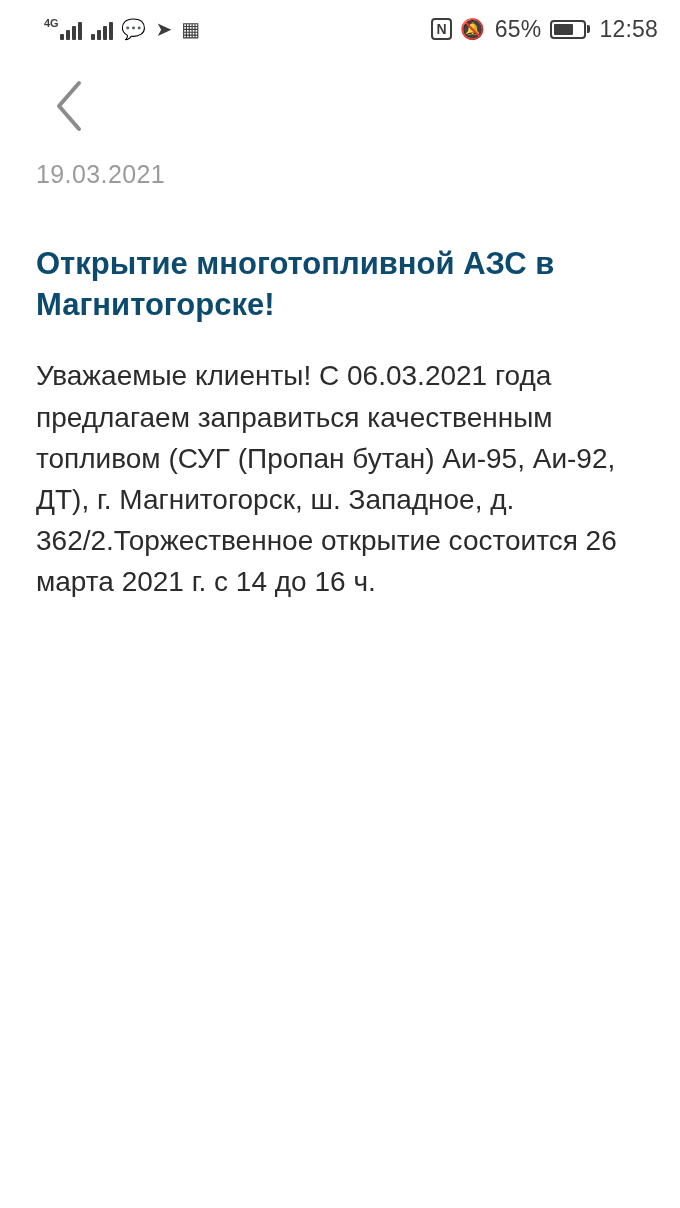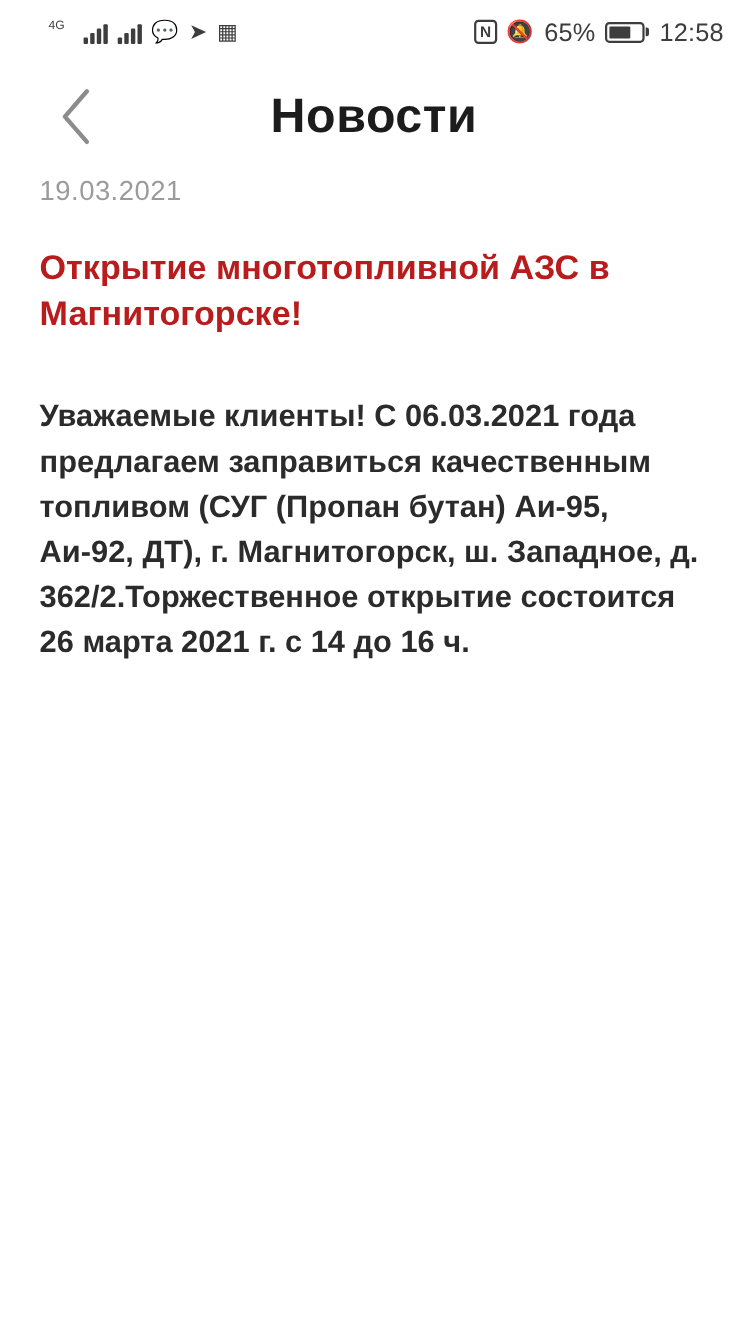--- a/index.html
+++ b/index.html
@@ -50,22 +50,22 @@
     background: #3d3d3d;
     border-radius: 1px;
   }
   .sig-group i:nth-child(1) { height: 6px; }
   .sig-group i:nth-child(2) { height: 10px; }
   .sig-group i:nth-child(3) { height: 14px; }
   .sig-group i:nth-child(4) { height: 18px; }
   .sig-label {
     font-size: 11px;
     line-height: 10px;
-    font-weight: normal;
-    margin-right: 17px;
+    font-weight: bold;
+    margin-right: 1px;
     align-self: flex-start;
   }
   .sig-with-label {
     display: flex;
     align-items: flex-end;
   }
   .glyph {
     font-size: 20px;
     line-height: 1;
     color: #3d3d3d;
@@ -142,35 +142,34 @@
   .content {
     padding: 0 36px;
   }
   .news-date {
     margin-top: 6px;
     font-size: 25px;
     color: #9b9b9b;
     letter-spacing: .4px;
   }
   .news-title {
-    margin-top: 34px;
+    margin-top: 54px;
     font-size: 31px;
     font-weight: bold;
     line-height: 1.33;
-    color: #b91c1c;
+    color: #0c4a6e;
     max-width: 612px;
   }
   .news-body {
-    margin-top: 52px;
+    margin-top: 30px;
     font-size: 28px;
     line-height: 1.47;
     color: #2b2b2b;
     max-width: 608px;
     white-space: pre-wrap;
-    font-weight: bold;
   }
 </style>
 </head>
 <body>
 
 <div class="status-bar">
   <div class="status-left">
     <span class="sig-with-label">
       <span class="sig-label">4G</span>
       <span class="sig-group">
@@ -205,20 +204,19 @@
 </div>
 
 <div class="header">
   <div class="back-button">
     <span>
       <svg width="34" height="56" viewBox="0 0 34 56" aria-hidden="true">
         <polyline points="27,5 7,28 27,51" fill="none" stroke="#8c8c8c" stroke-width="4" stroke-linecap="round" stroke-linejoin="round"></polyline>
       </svg>
     </span>
   </div>
-  <div class="page-title">Новости</div>
 </div>
 
 <div class="content">
   <div class="news-date">19.03.2021</div>
   <h1 class="news-title">Открытие многотопливной АЗС в Магнитогорске!</h1>
   <div class="news-body">Уважаемые клиенты! С 06.03.2021 года предлагаем заправиться качественным топливом (СУГ (Пропан бутан) Аи-95, Аи-92, ДТ), г. Магнитогорск, ш. Западное, д. 362/2.Торжественное открытие состоится 26 марта 2021 г. с 14 до 16 ч.</div>
 </div>
 
 </body></html>

